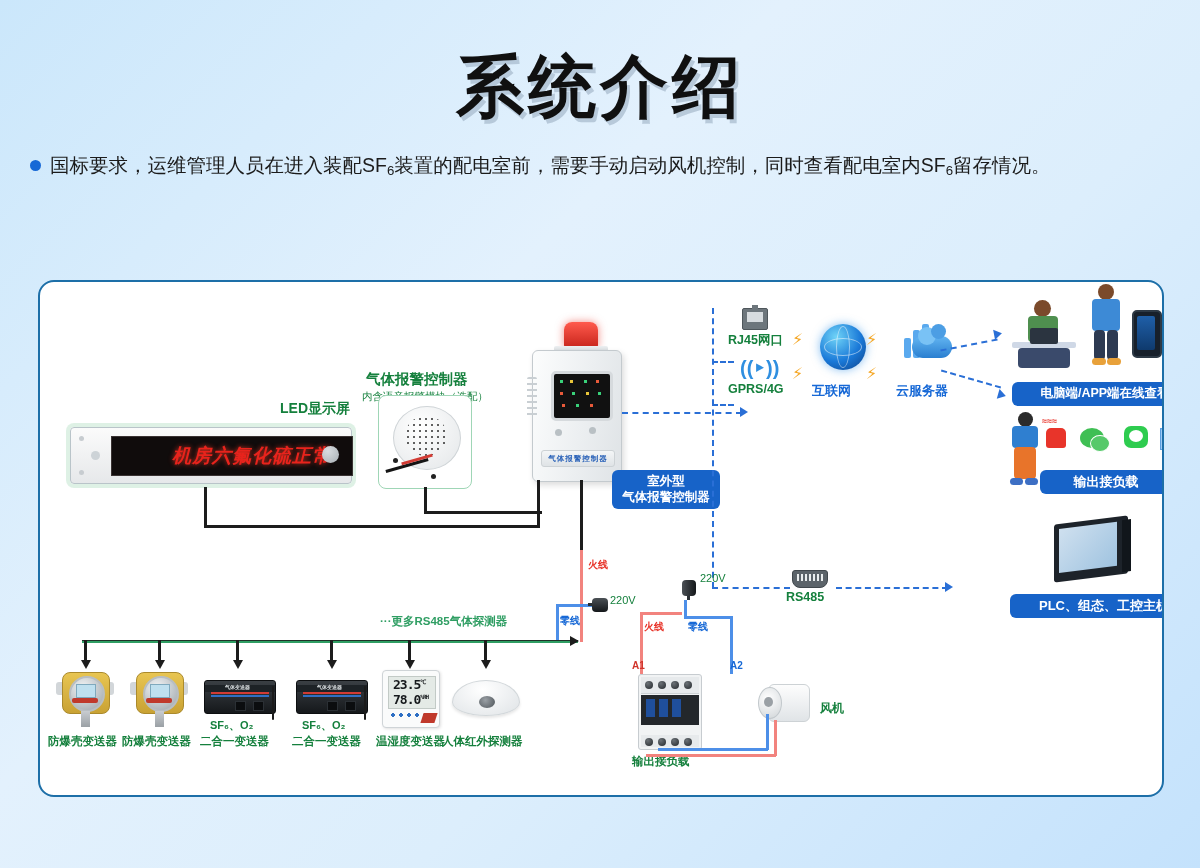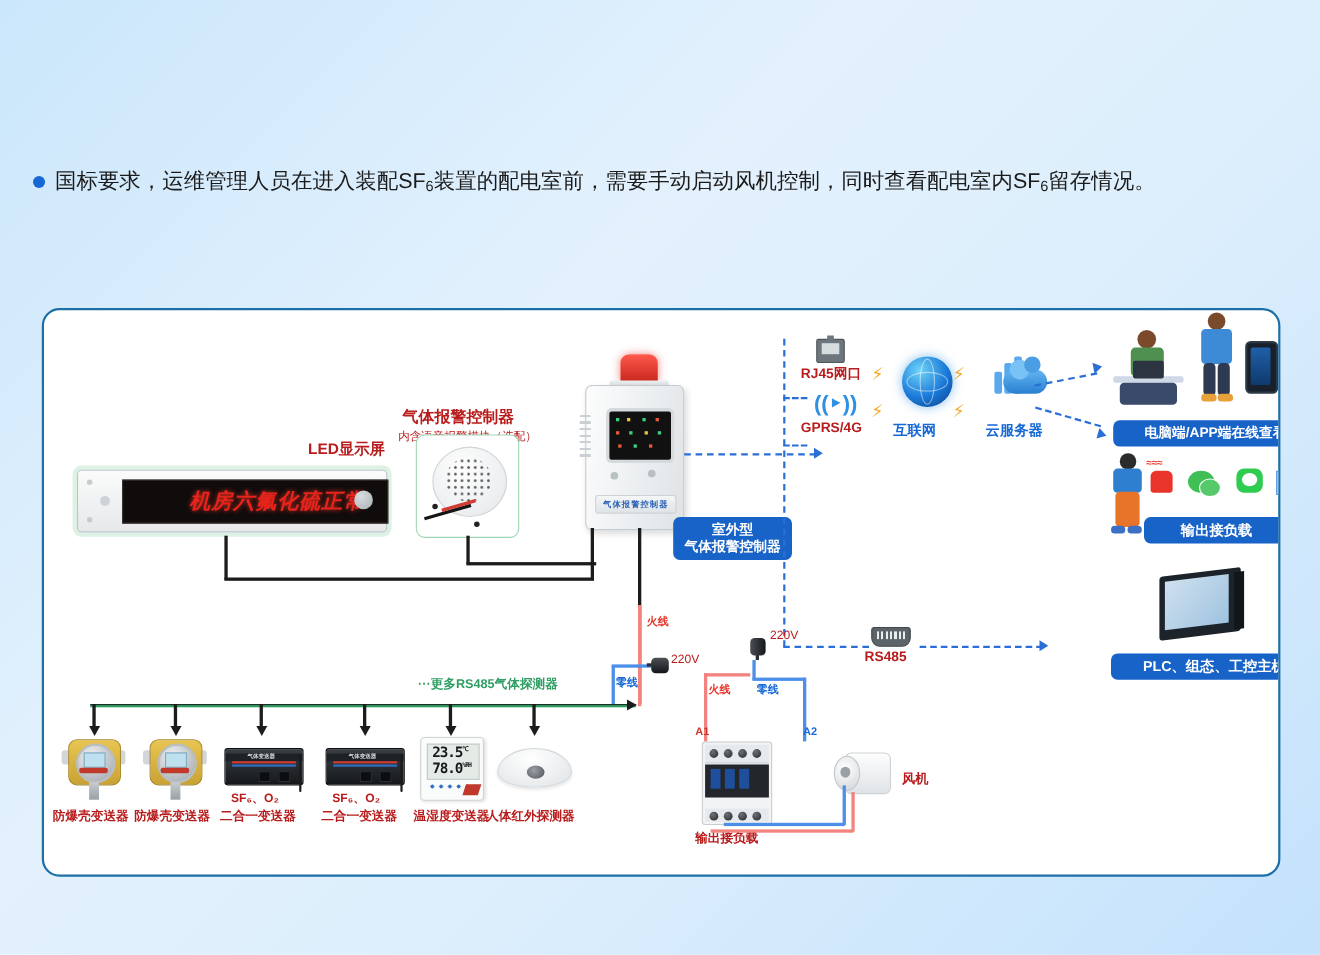--- a/index.html
+++ b/index.html
@@ -25,21 +25,21 @@
   .dot{position:absolute;left:0;top:10px;width:11px;height:11px;border-radius:50%;
        background:#1668d6;}
   .hl{color:#1668d6;font-weight:bold;}
   sub{font-size:.68em;vertical-align:-.22em;}
 
   
   .panel{position:absolute;left:38px;top:280px;width:1122px;height:513px;
          background:#fff;border:2px solid #1d6fa8;border-radius:16px;overflow:hidden;}
   .pin{position:absolute;left:0;top:0;width:1122px;height:513px;}
 
-  .lbl{position:absolute;font-weight:bold;color:#b91c1c;white-space:nowrap;}
+  .lbl{position:absolute;font-weight:bold;color:#15803d;white-space:nowrap;}
   .lbl-blue{color:#1668d6;}
   .lbl-green{color:#2f9e63;}
   .lbl-red{color:#e8342a;}
 
   .badge{position:absolute;background:#1763c8;color:#fff;font-weight:bold;
          border-radius:6px;text-align:center;white-space:nowrap;line-height:1.25;
          padding:4px 10px;font-size:13px;}
 
   
   .ln{position:absolute;background:#1c1c1c;}
@@ -217,20 +217,21 @@
   .mail{width:28px;height:20px;background:#9ecbf5;border:1px solid #5d9fe0;}
   .mailflap{position:absolute;left:0;top:0;width:0;height:0;
         border-left:14px solid transparent;border-right:14px solid transparent;
         border-top:12px solid #5d9fe0;}
 </style>
 </head>
 <body>
 
 <div class="page">
 
+  <div class="title">系统介绍</div>
 
   <div class="intro">
     <span class="bline">
       <span class="dot"></span>
       <span>国标要求，运维管理人员在进入装配SF</span><sub>6</sub><span>装置的配电室前，需要手动启动风机控制，同时查看配电室内SF</span><sub>6</sub><span>留存情况。</span>
     </span>
   </div>
 
   <div class="panel">
     <div class="pin">

